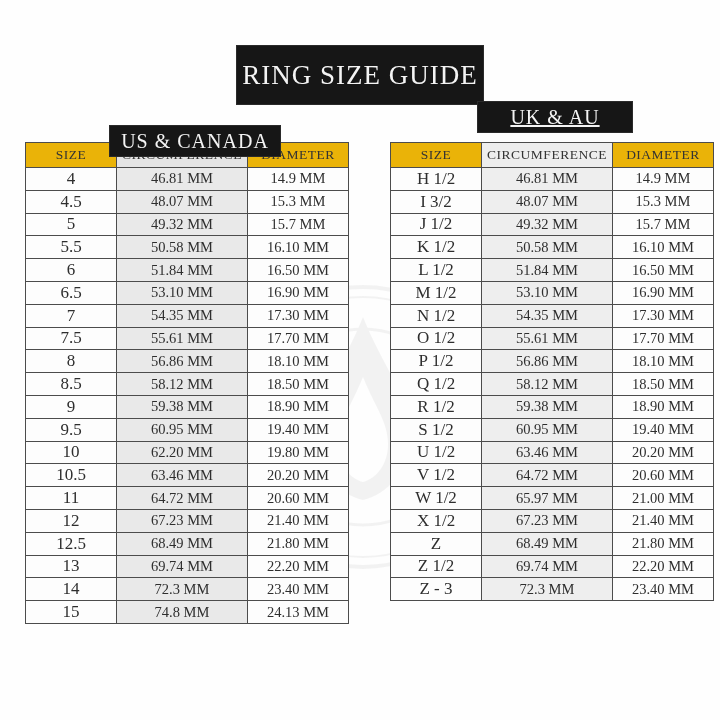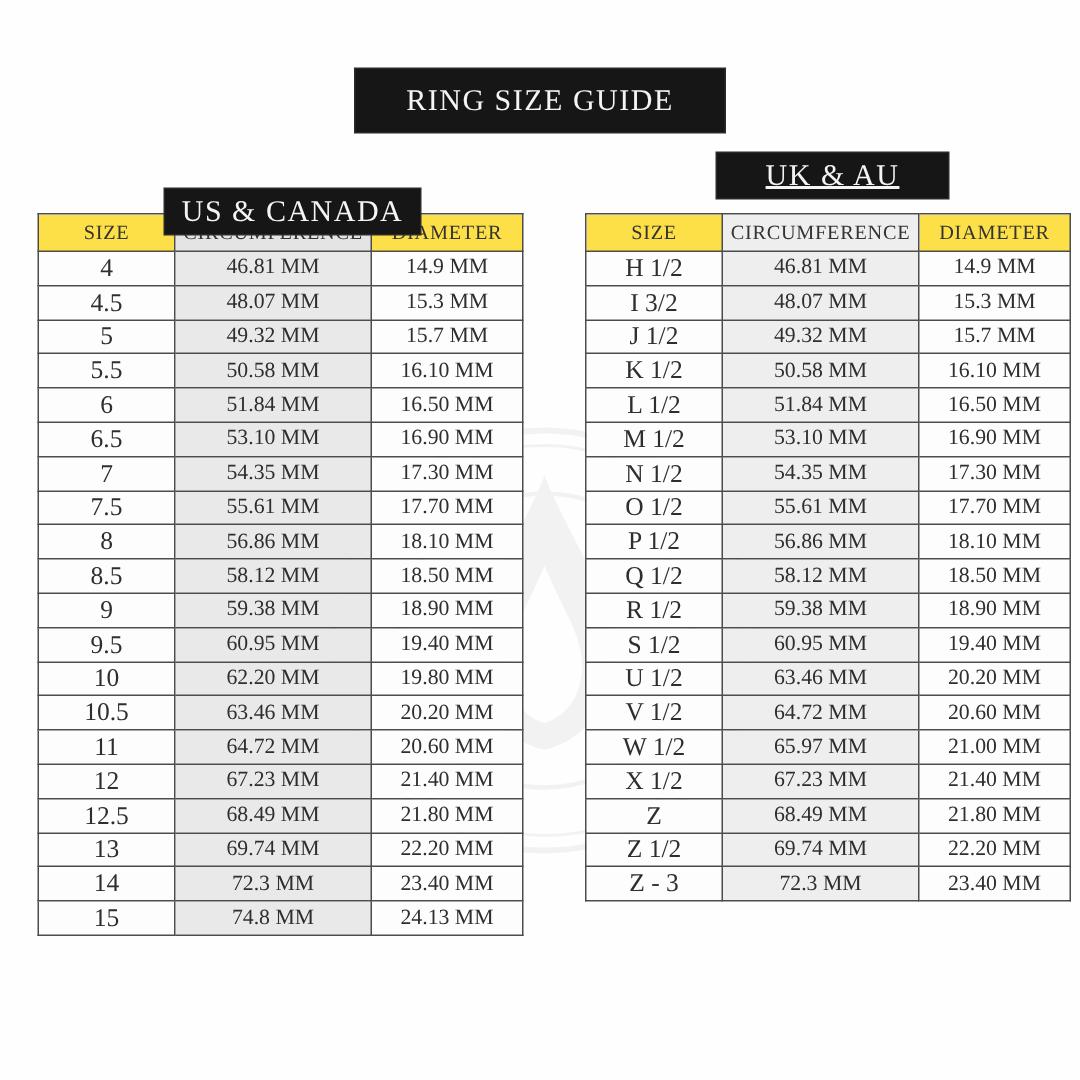--- a/index.html
+++ b/index.html
@@ -26,22 +26,22 @@
   .banner {
     position: absolute;
     background: #161616;
     color: #f4f4f4;
     display: flex; align-items: center; justify-content: center;
     letter-spacing: 1px;
     z-index: 2;
     box-shadow: 0 0 0 1px #2a2a2a;
   }
   .title-banner {
-    left: 237px; top: 46px; width: 246px; height: 42px;
-    font-size: 20px;
+    left: 237px; top: 46px; width: 246px; height: 58px;
+    font-size: 27px;
   }
   .region-banner { height: 30px; font-size: 20px; }
   .region-banner.us { left: 110px; top: 102px; width: 170px; margin-top: 24px; }
   .region-banner.uk { left: 478px; top: 102px; width: 154px; text-decoration: underline; }
 
   table.size-table {
     position: absolute;
     top: 142px;
     width: 320px;
     border-collapse: collapse;
@@ -61,21 +61,21 @@
     overflow: hidden;
   }
   .size-table thead tr { height: 25px; }
   .size-table tbody tr { height: 22.8px; }
 
   .size-table th {
     font-size: 13.5px;
     font-weight: normal;
     letter-spacing: 0.5px;
     color: #333;
-    background: #fde047;
+    background: #eab308;
   }
   .size-table th.col-circ { background: #e4e4e4; }
 
   .size-table .col-size { width: 90px; }
   .size-table .col-circ { width: 130px; }
   .size-table .col-diam { width: 100px; }
 
   .size-table td { font-size: 14.5px; background: #fdfdfd; }
   .size-table td.col-size { font-size: 17px; }
   .size-table td.col-circ { background: #e9e9e9; }

